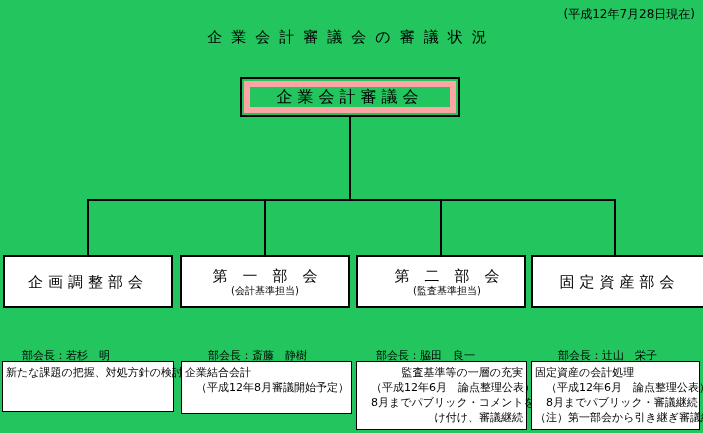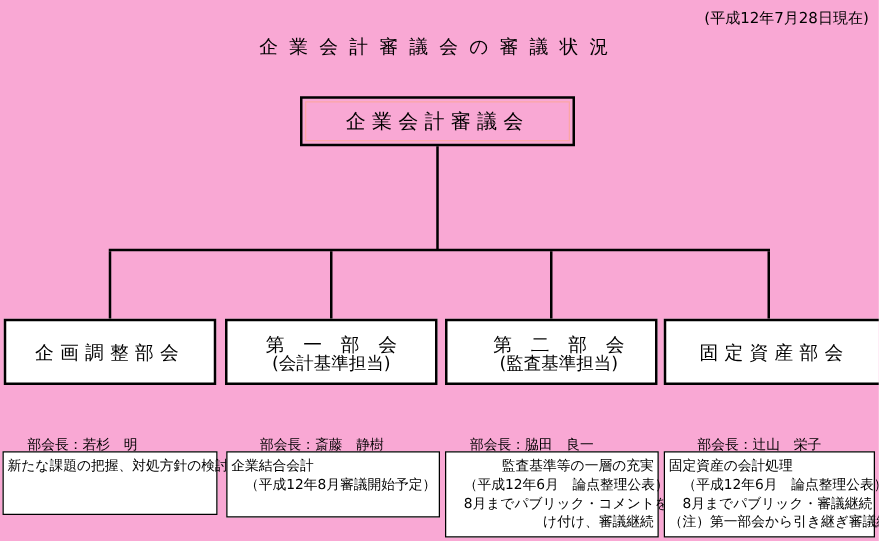--- a/index.html
+++ b/index.html
@@ -5,21 +5,21 @@
   html, body { margin: 0; padding: 0; }
   body {
     font-family: "DejaVu Sans", "Liberation Sans", sans-serif;
     background: #ffffff;
     color: #000000;
   }
   .page {
     position: relative;
     width: 703px;
     height: 433px;
-    background: #f9a8d4;
+    background: #22c55e;
     overflow: hidden;
   }
   .date-note {
     position: absolute;
     top: 6px;
     right: 8px;
     font-size: 12px;
     white-space: pre;
   }
   .page-title {
@@ -39,21 +39,21 @@
     top: 77px;
     width: 220px;
     height: 40px;
     border: 2px solid #000;
     box-sizing: border-box;
     padding: 2px;
   }
   .council-inner {
     width: 100%;
     height: 100%;
-    border: 1px solid #fca5a5;
+    border: 6px solid #fca5a5;
     box-sizing: border-box;
     display: flex;
     align-items: center;
     justify-content: center;
     font-size: 16px;
     letter-spacing: 5px;
     white-space: pre;
   }
   .line {
     position: absolute;
@@ -71,21 +71,21 @@
     justify-content: center;
     background: #fff;
   }
   .sub-title {
     font-size: 15px;
     white-space: pre;
     line-height: 18px;
   }
   .sub-title.spaced { letter-spacing: 5px; }
   .sub-subtitle {
-    font-size: 14px;
+    font-size: 10px;
     white-space: pre;
     line-height: 12px;
   }
   .leaders {
     position: absolute;
     top: 318px;
     font-size: 11px;
     line-height: 15px;
     white-space: pre;
   }

